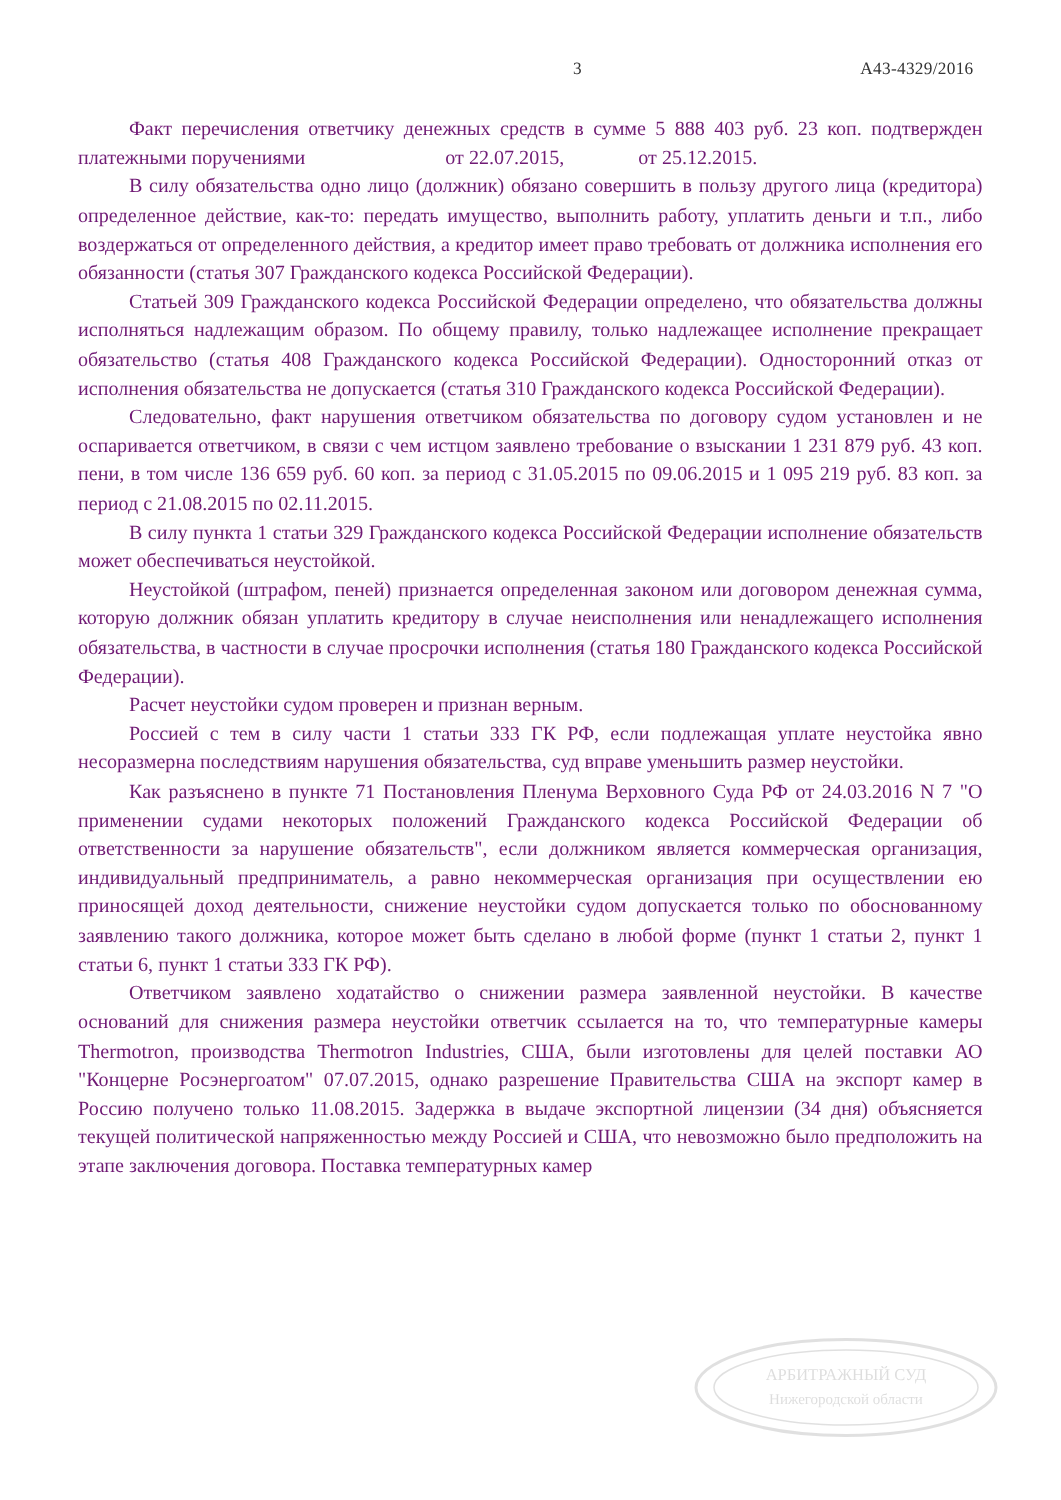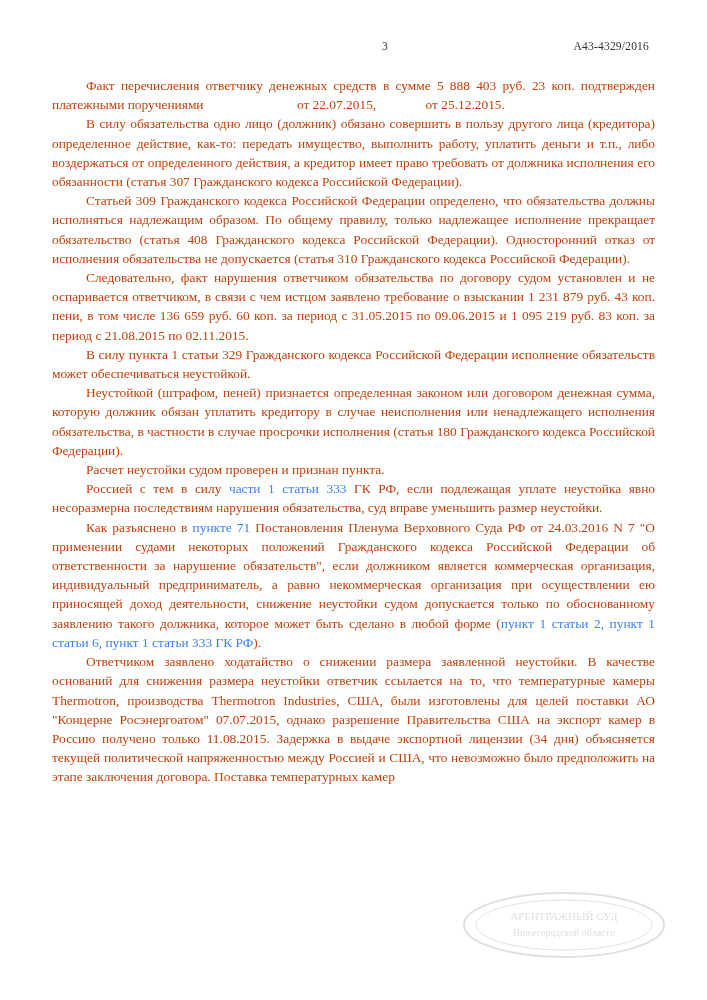--- a/index.html
+++ b/index.html
@@ -50,24 +50,24 @@
     text-align: justify;
     color: #141414;
   }
   .body-text p {
     margin: 0;
     text-indent: 34px;
     text-align: justify;
     text-justify: inter-word;
   }
   .lnk {
-    color: #3b82f6;
+    color: #701a75;
   }
   .blk {
-    color: #c2410c;
+    color: #701a75;
   }
   .gap-inline {
     display: inline-block;
     width: 90px;
   }
   .gap-inline2 {
     display: inline-block;
     width: 46px;
   }
   .watermark {
@@ -106,21 +106,21 @@
     <div class="case-number">А43-4329/2016</div>
   </div>
 
   <div class="body-text" id="doc-body">
       <p><span class="blk">Факт перечисления ответчику денежных средств в сумме 5 888 403 руб. 23 коп. подтвержден платежными поручениями </span><span class="gap-inline"></span><span class="blk">от 22.07.2015, </span><span class="gap-inline2"></span><span class="blk">от 25.12.2015.</span></p>
       <p><span class="blk">В силу обязательства одно лицо (должник) обязано совершить в пользу другого лица (кредитора) определенное действие, как-то: передать имущество, выполнить работу, уплатить деньги и т.п., либо воздержаться от определенного действия, а кредитор имеет право требовать от должника исполнения его обязанности (статья 307 Гражданского кодекса Российской Федерации).</span></p>
       <p><span class="blk">Статьей 309 Гражданского кодекса Российской Федерации определено, что обязательства должны исполняться надлежащим образом. По общему правилу, только надлежащее исполнение прекращает обязательство (статья 408 Гражданского кодекса Российской Федерации). Односторонний отказ от исполнения обязательства не допускается (статья 310 Гражданского кодекса Российской Федерации).</span></p>
       <p><span class="blk">Следовательно, факт нарушения ответчиком обязательства по договору судом установлен и не оспаривается ответчиком, в связи с чем истцом заявлено требование о взыскании 1 231 879 руб. 43 коп. пени, в том числе 136 659 руб. 60 коп. за период с 31.05.2015 по 09.06.2015 и 1 095 219 руб. 83 коп. за период с 21.08.2015 по 02.11.2015.</span></p>
       <p><span class="blk">В силу пункта 1 статьи 329 Гражданского кодекса Российской Федерации исполнение обязательств может обеспечиваться неустойкой.</span></p>
       <p><span class="blk">Неустойкой (штрафом, пеней) признается определенная законом или договором денежная сумма, которую должник обязан уплатить кредитору в случае неисполнения или ненадлежащего исполнения обязательства, в частности в случае просрочки исполнения (статья 180 Гражданского кодекса Российской Федерации).</span></p>
-      <p><span class="blk">Расчет неустойки судом проверен и признан пункта.</span></p>
+      <p><span class="blk">Расчет неустойки судом проверен и признан верным.</span></p>
       <p><span class="blk">Россией с тем в силу </span><span class="lnk">части 1 статьи 333</span><span class="blk"> ГК РФ, если подлежащая уплате неустойка явно несоразмерна последствиям нарушения обязательства, суд вправе уменьшить размер неустойки.</span></p>
       <p><span class="blk">Как разъяснено в </span><span class="lnk">пункте 71</span><span class="blk"> Постановления Пленума Верховного Суда РФ от 24.03.2016 N 7 "О применении судами некоторых положений Гражданского кодекса Российской Федерации об ответственности за нарушение обязательств", если должником является коммерческая организация, индивидуальный предприниматель, а равно некоммерческая организация при осуществлении ею приносящей доход деятельности, снижение неустойки судом допускается только по обоснованному заявлению такого должника, которое может быть сделано в любой форме (</span><span class="lnk">пункт 1 статьи 2, пункт 1 статьи 6, пункт 1 статьи 333 ГК РФ</span><span class="blk">).</span></p>
       <p><span class="blk">Ответчиком заявлено ходатайство о снижении размера заявленной неустойки. В качестве оснований для снижения размера неустойки ответчик ссылается на то, что температурные камеры Thermotron, производства Thermotron Industries, США, были изготовлены для целей поставки АО "Концерне Росэнергоатом" 07.07.2015, однако разрешение Правительства США на экспорт камер в Россию получено только 11.08.2015. Задержка в выдаче экспортной лицензии (34 дня) объясняется текущей политической напряженностью между Россией и США, что невозможно было предположить на этапе заключения договора. Поставка температурных камер</span></p>
     </div>
 
   <div class="watermark">
     <svg viewBox="0 0 210 70" xmlns="http://www.w3.org/2000/svg">
       <ellipse cx="105" cy="35" rx="100" ry="32" fill="none" stroke="#444" stroke-width="2"></ellipse>
       <ellipse cx="105" cy="35" rx="88" ry="25" fill="none" stroke="#444" stroke-width="1"></ellipse>
       <text x="105" y="30" font-size="11" text-anchor="middle" fill="#333" font-family="'Liberation Serif', serif">АРБИТРАЖНЫЙ СУД</text>

